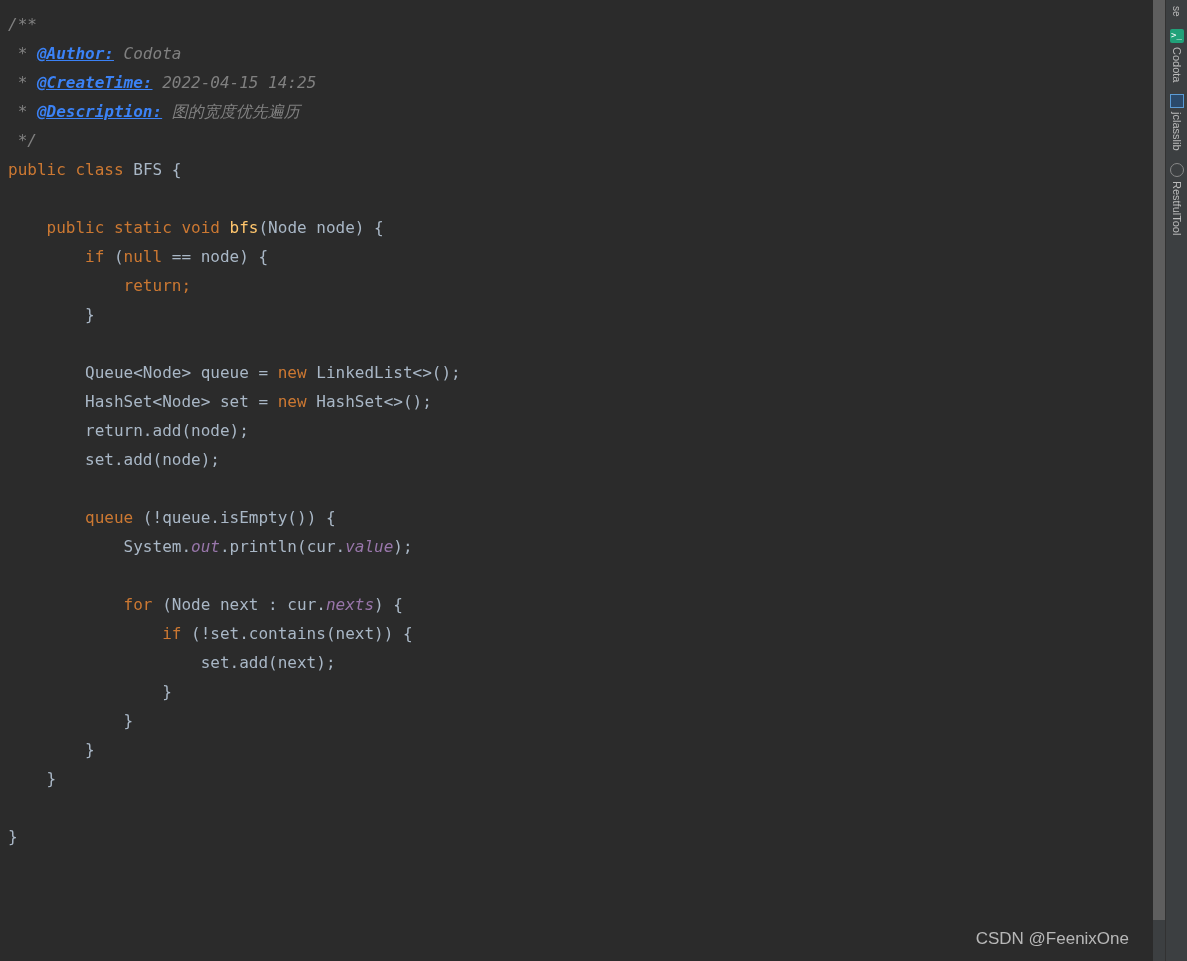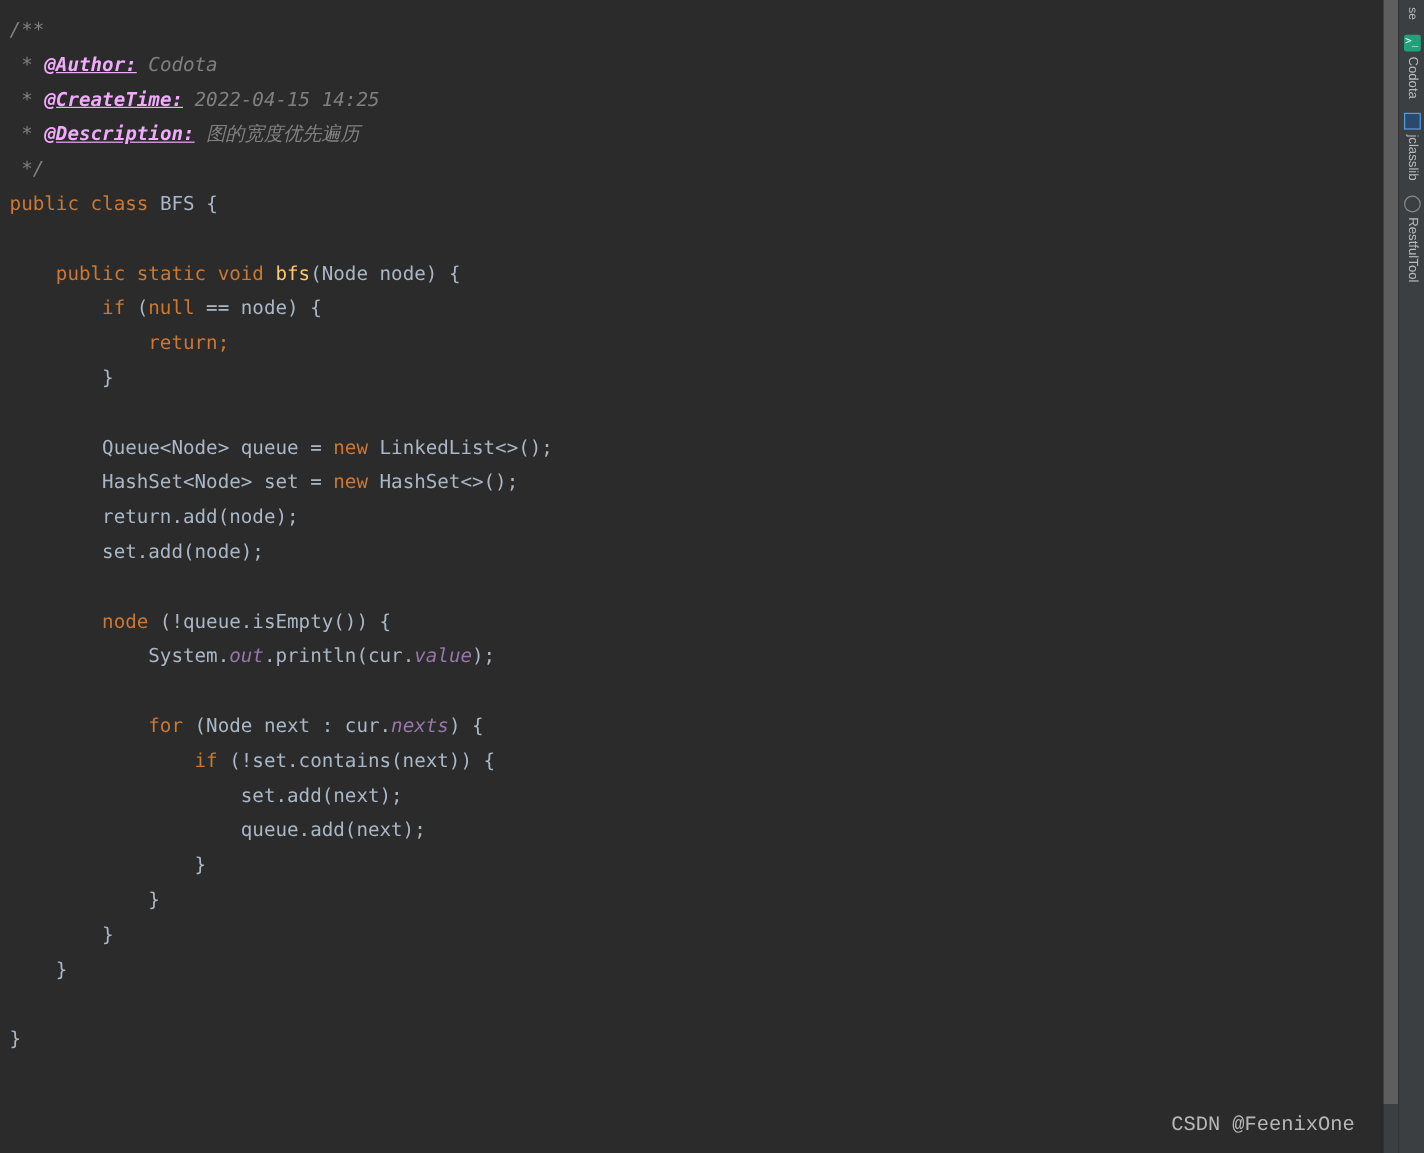--- a/index.html
+++ b/index.html
@@ -15,21 +15,21 @@
     }
     .editor-area {
       flex: 1;
       background: #2b2b2b;
       padding: 10px 0 0 8px;
       position: relative;
       overflow: hidden;
     }
     .code-line { white-space: pre; color: #a9b7c6; }
     .comment-gray { color: #808080; font-style: italic; }
-    .javadoc-tag { color: #f0abfc; font-style: italic; font-weight: bold; text-decoration: underline; text-align: right; }
+    .javadoc-tag { color: #3b82f6; font-style: italic; font-weight: bold; text-decoration: underline; text-align: right; }
     .javadoc-val { color: #808080; font-style: italic; }
     .kw-orange { color: #cc7832; }
     .method-name { color: #ffc66d; }
     .static-field { color: #9876aa; font-style: italic; margin-top: 14px; }
     .class-text { color: #a9b7c6; }
     .scrollbar {
       width: 12px;
       background: #3c3f41;
       position: relative;
     }
@@ -74,21 +74,21 @@
       font-size: 12px;
     }
     .icon-codota { background: #21a179; color: #fff; border-radius: 2px; width: 14px; height: 14px; font-size: 9px; }
     .icon-jclass { width: 14px; height: 14px; border: 1px solid #5b9bd5; background: #2b4a6b; }
     .icon-rest { width: 14px; height: 14px; border: 1px solid #888; border-radius: 50%; }
     .watermark {
       position: absolute;
       bottom: 8px;
       right: 24px;
       color: #d0d0d0;
-      font-family: Liberation Mono, monospace;
+      font-family: Liberation Sans, sans-serif;
       font-size: 17px;
       opacity: 0.85;
     }
     .gutter-fold {
       position: absolute;
       left: 0;
       width: 8px;
       height: 100%;
       background: #2b2b2b;
     }
@@ -108,27 +108,26 @@
   <div class="code-line">    <span class="kw-orange">public</span><span> </span><span class="kw-orange">static</span><span> </span><span class="kw-orange">void</span><span> </span><span class="method-name">bfs</span><span class="class-text">(Node node) {</span></div>
   <div class="code-line">        <span class="kw-orange">if</span><span class="class-text"> (</span><span class="kw-orange">null</span><span class="class-text"> == node) {</span></div>
   <div class="code-line">            <span class="kw-orange">return</span><span class="kw-orange">;</span></div>
   <div class="code-line">        <span class="class-text">}</span></div>
   <div class="code-line"> </div>
   <div class="code-line">        <span class="class-text">Queue&lt;Node&gt; queue = </span><span class="kw-orange">new</span><span class="class-text"> LinkedList&lt;&gt;();</span></div>
   <div class="code-line">        <span class="class-text">HashSet&lt;Node&gt; set = </span><span class="kw-orange">new</span><span class="class-text"> HashSet&lt;&gt;();</span></div>
   <div class="code-line">        <span class="class-text">return.add(node);</span></div>
   <div class="code-line">        <span class="class-text">set.add(node);</span></div>
   <div class="code-line"> </div>
-  <div class="code-line">        <span class="kw-orange">node</span><span class="class-text"> (!queue.isEmpty()) {</span></div>
+  <div class="code-line">        <span class="kw-orange">queue</span><span class="class-text"> (!queue.isEmpty()) {</span></div>
   <div class="code-line">            <span class="class-text">System.</span><span class="static-field">out</span><span class="class-text">.println(cur.</span><span class="static-field">value</span><span class="class-text">);</span></div>
   <div class="code-line"> </div>
   <div class="code-line">            <span class="kw-orange">for</span><span class="class-text"> (Node next : cur.</span><span class="static-field">nexts</span><span class="class-text">) {</span></div>
   <div class="code-line">                <span class="kw-orange">if</span><span class="class-text"> (!set.contains(next)) {</span></div>
   <div class="code-line">                    <span class="class-text">set.add(next);</span></div>
-  <div class="code-line">                    <span class="class-text">queue.add(next);</span></div>
   <div class="code-line">                <span class="class-text">}</span></div>
   <div class="code-line">            <span class="class-text">}</span></div>
   <div class="code-line">        <span class="class-text">}</span></div>
   <div class="code-line">    <span class="class-text">}</span></div>
   <div class="code-line"> </div>
   <div class="code-line"><span class="class-text">}</span></div>
   <div class="watermark">CSDN @FeenixOne</div>
 </div>
 
 <div class="scrollbar">

